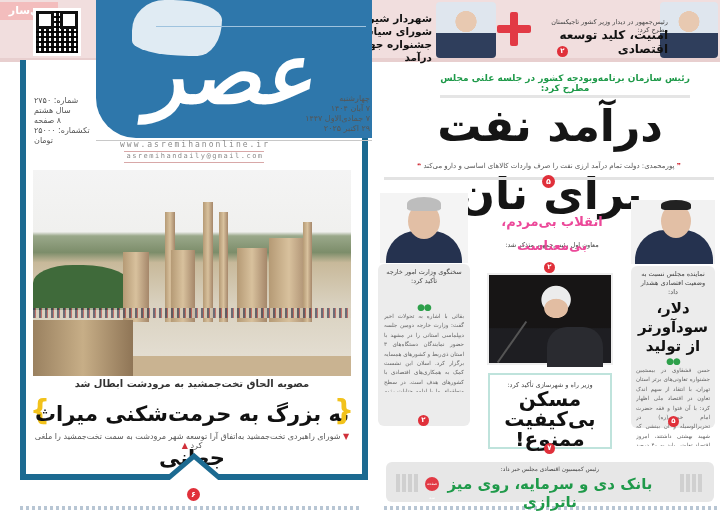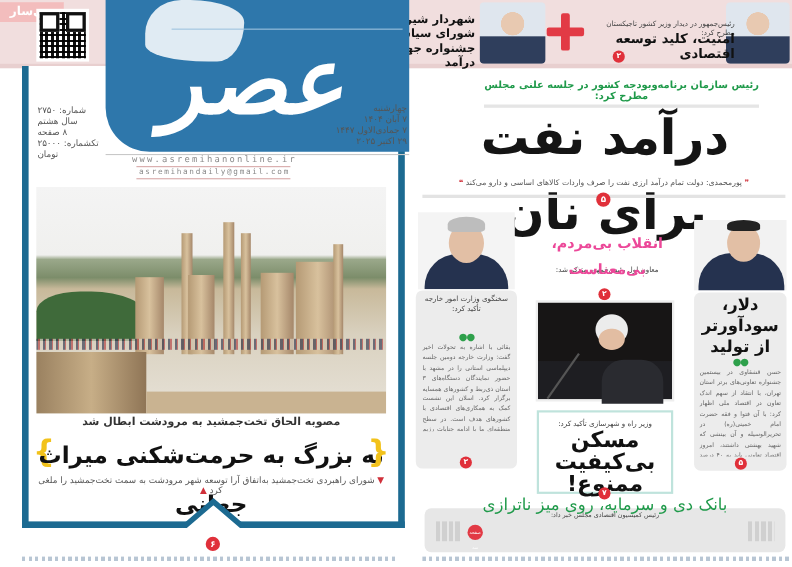--- a/index.html
+++ b/index.html
@@ -93,21 +93,21 @@
   .center-photo .mic { position:absolute; left: 22px; top: 42px; width: 2px; height: 50px; background:#555; transform: rotate(35deg); }
 
   .box-housing { left: 488px; top: 373px; width: 124px; height: 76px; border: 2px solid #bfe3dc; background: #fff; }
   .housing-kicker { font-size: 6.5px; color: #444; margin-top: 6px; }
   .housing-title { font-size: 20px; font-weight: bold; color: #111; line-height: 20px; }
 
   
   .banner { left: 386px; top: 462px; width: 328px; height: 40px; background: #e7e7e7; border-radius: 6px; }
   .banner .stripe { position:absolute; top: 12px; width: 24px; height: 18px; background: repeating-linear-gradient(90deg, #d0d0d0 0 4px, #e7e7e7 4px 6px); }
   .banner-kicker { left: 420px; top: 466px; width: 260px; font-size: 5.8px; color: #444; }
-  .banner-title { left: 420px; top: 450px; width: 260px; font-size: 15px; font-weight: normal; color: #1f9a4a; }
+  .banner-title { left: 420px; top: 475px; width: 260px; font-size: 15px; font-weight: bold; color: #1f9a4a; }
   .banner-badge { left: 425px; top: 477px; width: 14px; height: 14px; border-radius: 50%; background: #e23a45; color:#fff; font-size: 4px; line-height: 14px; text-align: center; }
 </style>
 </head>
 <body>
 
 <div class="abs top-strip">
     <div class="divider"></div>
   </div>
 <div class="abs brand-mark">جی‌سار</div>
 <div class="abs qr">
@@ -220,20 +220,21 @@
   <div class="housing-title">مسکن بی‌کیفیت ممنوع!</div>
 </div>
 <div class="abs page-dot" style="left:544px;top:443px;width:11px;height:11px;line-height:11px;font-size:7px;">۷</div>
 
 <div class="abs col-photo" style="left:631px;top:200px;width:84px;height:64px;background:#f2f2f2;">
   <div class="suit" style="left:4px;top:30px;width:78px;height:34px;"></div>
   <div class="face" style="left:30px;top:4px;width:30px;height:34px;"></div>
   <div class="hair" style="left:30px;top:0;width:30px;height:10px;background:#222;"></div>
 </div>
 <div class="abs card card-right">
+  <div class="col-kicker" style="margin:4px 6px 0;">نماینده مجلس نسبت به وضعیت اقتصادی هشدار داد:</div>
   <div class="col-title" style="margin:2px 2px 0;font-size:15px;">دلار، سودآورتر از تولید</div>
   <div class="dots">●●</div>
   <div class="col-body" style="margin:0 5px;height:80px;overflow:hidden;">حسن قشقاوی در بیستمین جشنواره تعاونی‌های برتر استان تهران، با انتقاد از سهم اندک تعاون در اقتصاد ملی اظهار کرد: با آن فتوا و فقه حضرت امام خمینی(ره) در تحریرالوسیله و آن بینشی که شهید بهشتی داشتند، امروز اقتصاد تعاونی باید به ۴۰ درصد اقتصاد مملکت تبدیل می‌شد. ما باید تعاونی‌ها را در سیستم توزیع بازار مشارکت بدهیم و از ظرفیت آن‌ها استفاده کنیم. با وجود چنین ظرفیتی، باید در مقابل سهم اندرسجی تعاون پاسخ‌گو باشیم.</div>
 </div>
 <div class="abs page-dot" style="left:668px;top:416px;width:11px;height:11px;line-height:11px;font-size:7px;">۵</div>
 
 <div class="abs banner">
   <div class="stripe" style="left:10px;"></div>
   <div class="stripe" style="right:10px;"></div>
 </div>

